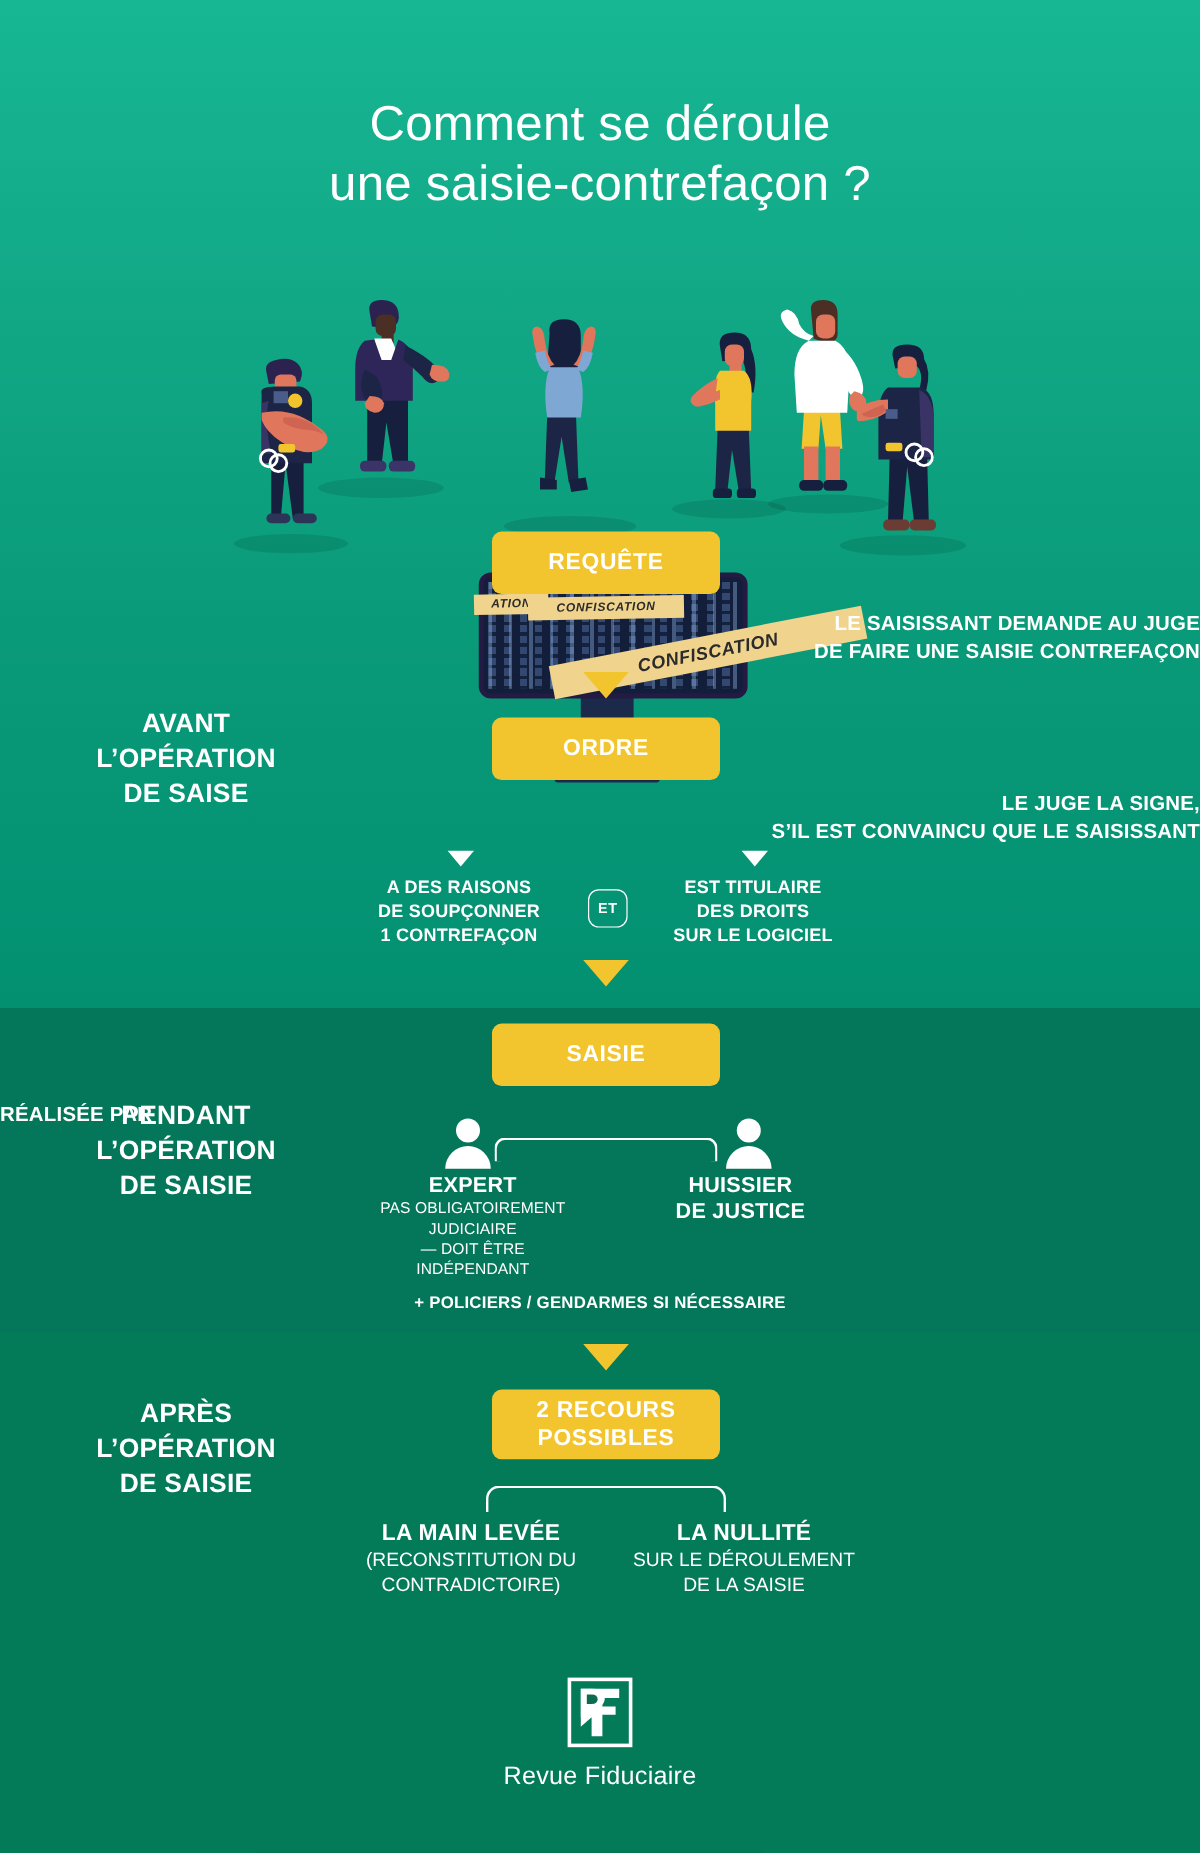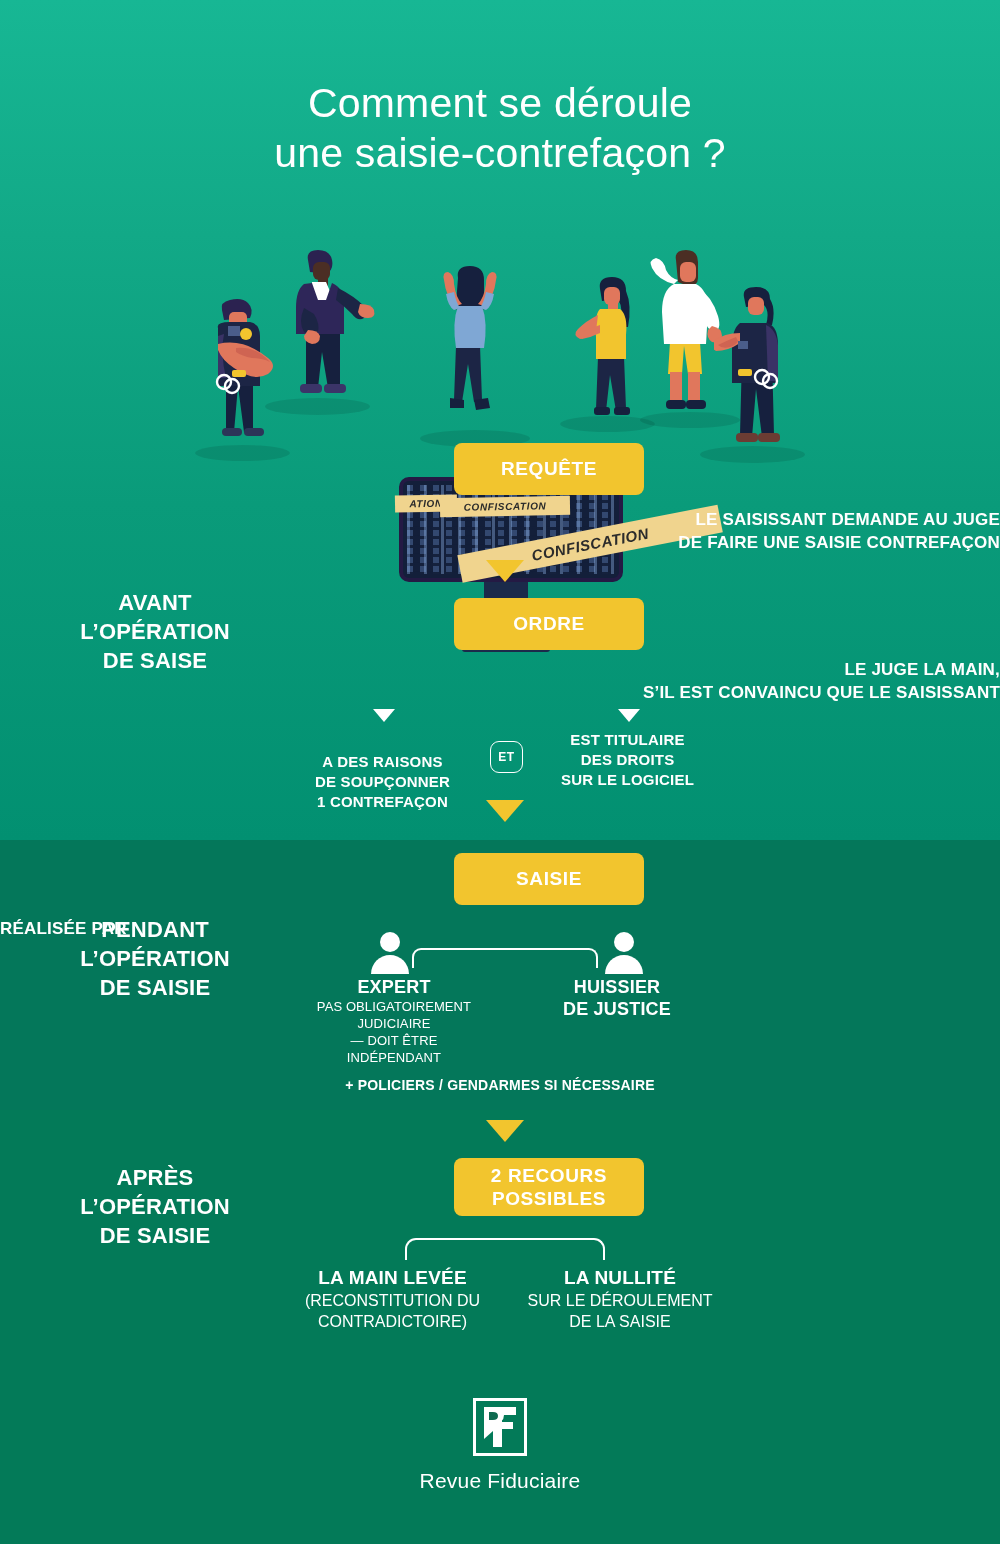--- a/index.html
+++ b/index.html
@@ -73,21 +73,20 @@
 
   
   .fig { position:absolute; }
 
   .pill {
     position:absolute; left:410px; width:190px;
     background:#f2c52e; border-radius:8px;
     color:#ffffff; font-weight:700; letter-spacing:.6px;
     display:flex; align-items:center; justify-content:center;
     text-align:center;
-    margin-left:44px;
   }
   .pill-1 { top:443px; height:52px; font-size:19px; }
   .pill-2 { top:598px; height:52px; font-size:19px; }
   .pill-3 { top:853px; height:52px; font-size:19px; }
   .pill-4 { top:1158px; height:58px; font-size:19px; line-height:23px; }
 
   .ctext {
     position:absolute; left:0; width:1000px; text-align:right;
     color:#ffffff; font-weight:700;
   }
@@ -109,21 +108,21 @@
     border-left:11px solid transparent; border-right:11px solid transparent;
     border-top:13px solid #ffffff;
   }
   .arr-s1 { left:373px; top:709px; }
   .arr-s2 { left:618px; top:709px; }
 
   .branch {
     position:absolute; color:#ffffff; font-weight:700;
     font-size:15px; line-height:20px; text-align:center; letter-spacing:.2px;
   }
-  .br-left  { left:285px; top:730px; width:195px;margin-top:22px; }
+  .br-left  { left:285px; top:730px; width:195px; }
   .br-right { left:530px; top:730px; width:195px; }
 
   .et-badge {
     position:absolute; left:490px; top:741px; width:33px; height:32px;
     border:1.6px solid #ffffff; border-radius:9px;
     display:flex; align-items:center; justify-content:center;
     color:#ffffff; font-size:12px; font-weight:700; letter-spacing:.5px;
   }
 
   
@@ -327,21 +326,21 @@
 
   <div class="pill pill-1">REQUÊTE</div>
   <div class="ctext cap-1">
     <div>LE SAISISSANT DEMANDE AU JUGE</div>
     <div>DE FAIRE UNE SAISIE CONTREFAÇON</div>
   </div>
   <div class="arrow-down arr-1"></div>
 
   <div class="pill pill-2">ORDRE</div>
   <div class="ctext cap-2">
-    <div>LE JUGE LA MAIN,</div>
+    <div>LE JUGE LA SIGNE,</div>
     <div>S’IL EST CONVAINCU QUE LE SAISISSANT</div>
   </div>
   <div class="arrow-sm arr-s1"></div>
   <div class="arrow-sm arr-s2"></div>
   <div class="branch br-left">
     <div>A DES RAISONS</div>
     <div>DE SOUPÇONNER</div>
     <div>1 CONTREFAÇON</div>
   </div>
   <div class="et-badge">ET</div>

